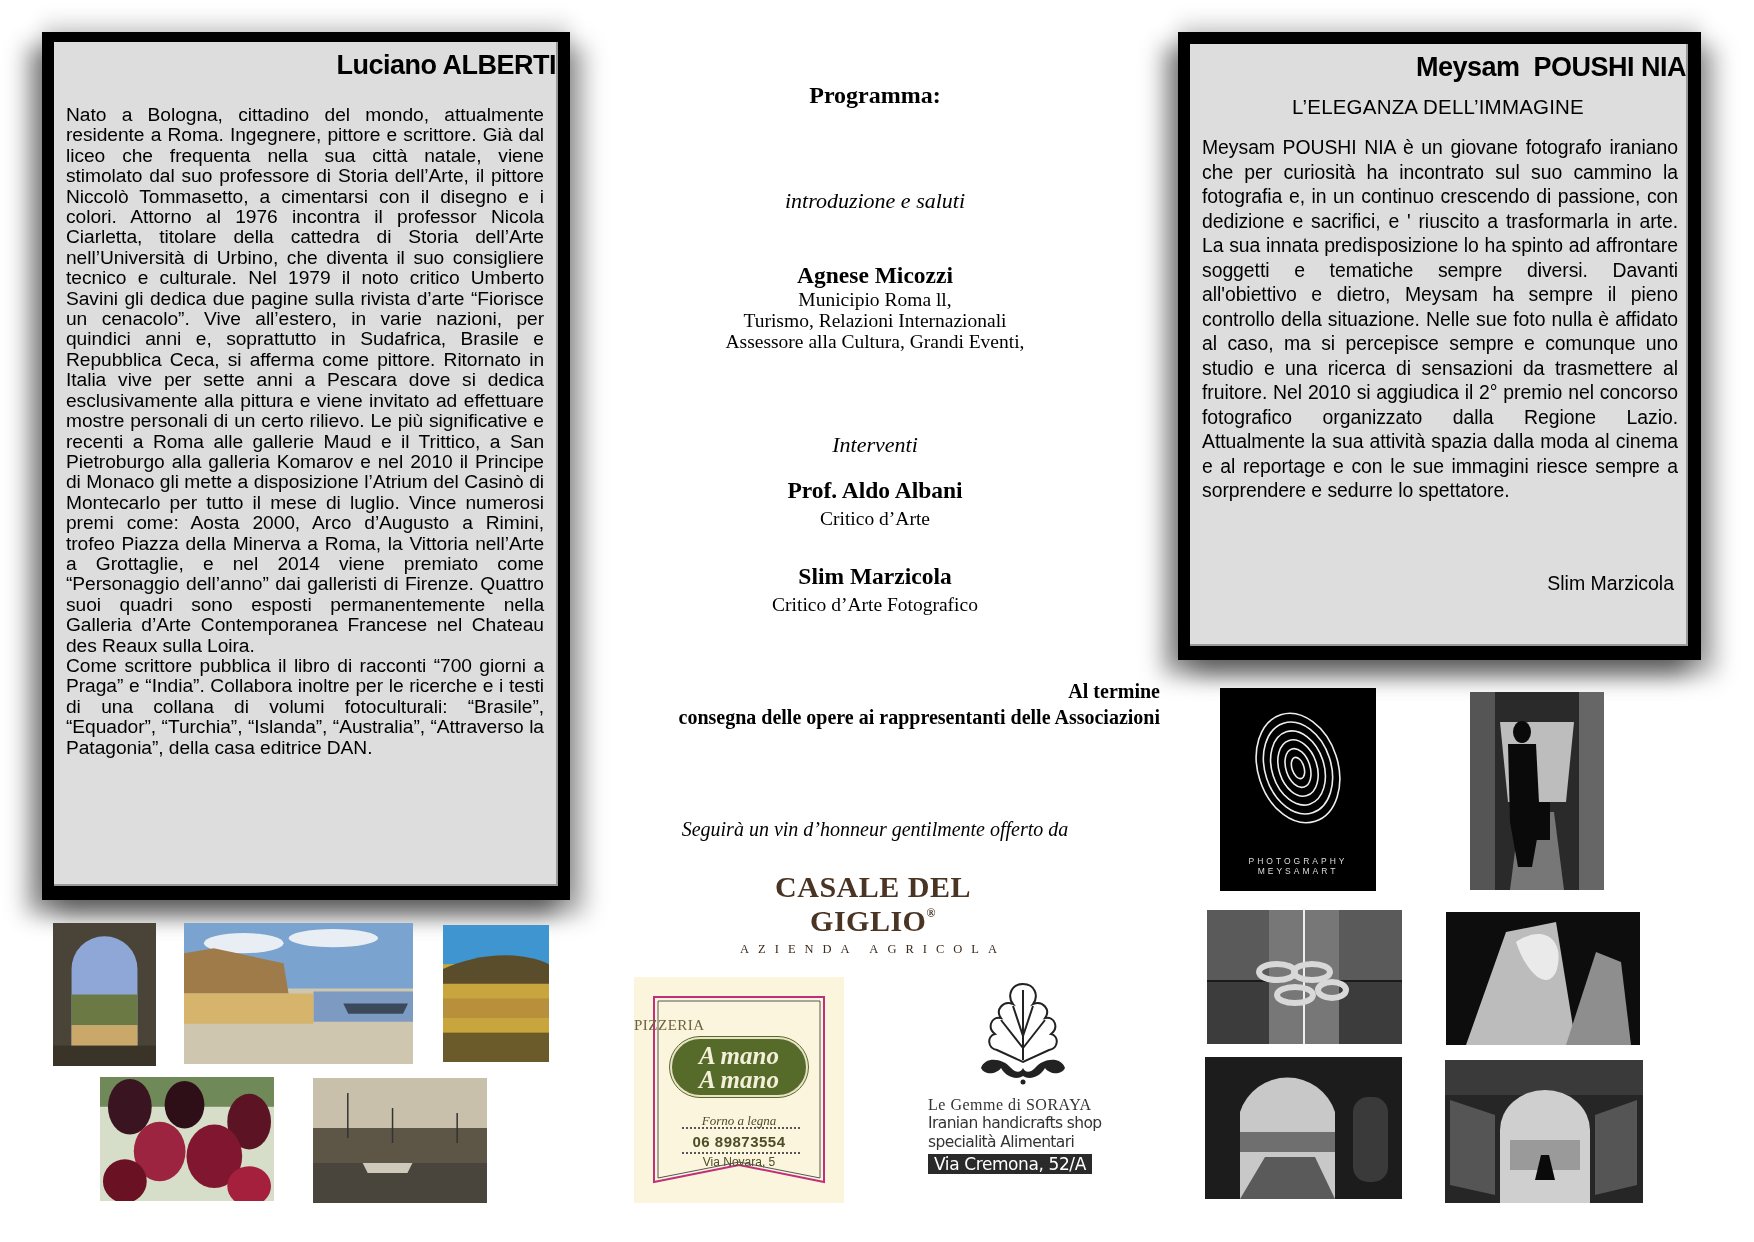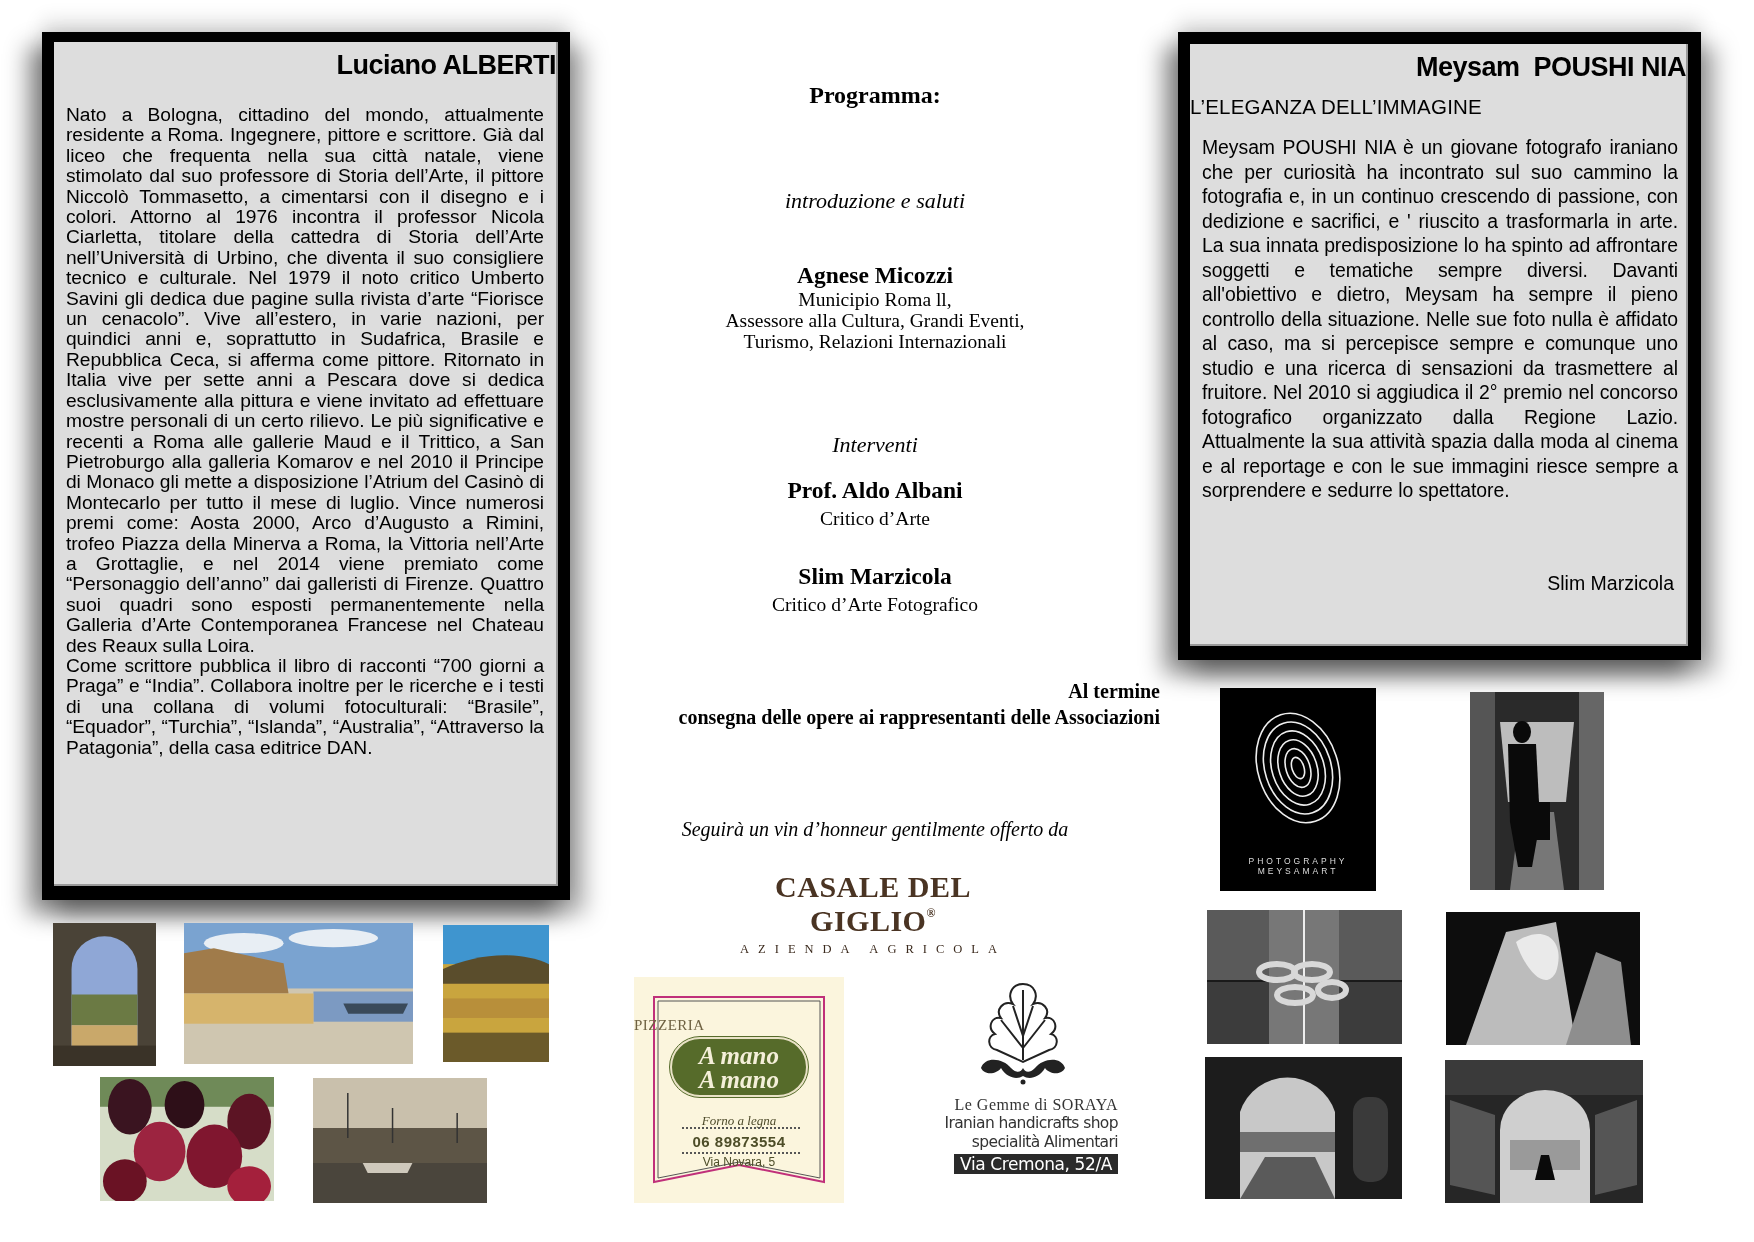--- a/index.html
+++ b/index.html
@@ -23,21 +23,21 @@
   #right-panel { left: 1178px; top: 32px; width: 523px; height: 628px; }
   #right-panel .panel-inner { left: 12px; top: 12px; width: 498px; height: 602px; }
 
   .panel-title {
     font-family: "Liberation Sans", sans-serif;
     font-weight: bold; font-size: 27px; text-align: right;
     letter-spacing: -0.5px;
   }
   #left-panel .panel-title { margin-top: 8px; }
   #right-panel .panel-title { margin-top: 8px; }
-  .panel-subtitle { font-size: 20.5px; margin-top: 12px; letter-spacing: 0.2px; }
+  .panel-subtitle { font-size: 20.5px; text-align: center; margin-top: 12px; letter-spacing: 0.2px; }
 
   .bio {
     font-size: 19.2px; line-height: 20.4px; text-align: justify;
     letter-spacing: -0.05px;
   }
   #left-panel .bio { position: absolute; left: 12px; top: 63px; width: 478px; }
   #right-panel .bio { position: absolute; left: 12px; top: 91px; width: 476px; font-size: 19.4px; line-height: 24.5px; }
   .bio p { margin: 0; }
   .signature { position: absolute; right: 12px; top: 528px; font-size: 19.5px; }
 
@@ -67,21 +67,21 @@
   #pizzeria-logo { position: absolute; left: 634px; top: 977px; width: 210px; height: 226px; background: #fbf5dd; }
   #pizzeria-logo svg { position: absolute; left: 0; top: 0; }
   #pizzeria-logo .pz-label { position: absolute; left: 0; width: 100%; top: 40px; text-align: left; font-family: "Liberation Serif", serif; font-size: 15px; color: #6f6242; letter-spacing: 0.5px; }
   #pizzeria-logo .pz-badge { position: absolute; left: 36px; top: 60px; width: 138px; height: 60px; background: #566b2a; border-radius: 30px; border: 2px solid #e9e2c6; outline: 1px solid #566b2a; color: #f4efd9; font-family: "Liberation Serif", serif; font-style: italic; font-weight: bold; font-size: 25px; line-height: 24px; text-align: center; padding-top: 5px; }
   #pizzeria-logo .pz-forno { position: absolute; left: 0; width: 100%; top: 136px; text-align: center; font-family: "Liberation Serif", serif; font-style: italic; font-size: 13px; color: #4d4a2a; }
   #pizzeria-logo .pz-dots { position: absolute; left: 48px; width: 118px; border-top: 2px dotted #555; }
   #pizzeria-logo .pz-phone { position: absolute; left: 0; width: 100%; top: 156px; text-align: center; font-size: 15px; font-weight: bold; color: #4d4d28; letter-spacing: 0.5px; }
   #pizzeria-logo .pz-addr { position: absolute; left: 0; width: 100%; top: 178px; text-align: center; font-size: 12px; color: #4d4d28; }
 
   
-  #soraya-logo { position: absolute; left: 928px; top: 976px; width: 190px; text-align: right; color: #333; }
+  #soraya-logo { position: absolute; left: 928px; top: 976px; width: 190px; text-align: left; color: #333; }
   #soraya-logo svg { display: block; margin: 0 auto; }
   #soraya-logo .s-name { font-family: "Liberation Serif", serif; font-size: 16px; margin-top: 10px; letter-spacing: 0.5px; }
   #soraya-logo .s-line { font-size: 15.5px; line-height: 19px; font-family: "DejaVu Sans", sans-serif; letter-spacing: -0.6px; }
   #soraya-logo .s-addr { display: inline-block; background: #2a2a2a; color: #fff; font-size: 17px; font-family: "DejaVu Sans", sans-serif; padding: 0 6px; margin-top: 2px; letter-spacing: -0.4px; }
 
   
   .img { position: absolute; overflow: hidden; }
   .img svg { display: block; width: 100%; height: 100%; }
 </style>
 </head>
@@ -108,22 +108,22 @@
   </div>
 </div>
 
 <div class="center prog-title">Programma:</div>
 <div class="center italic-label" id="intro">introduzione e saluti</div>
 
 <div class="center" id="speaker-1">
   <div class="name">Agnese Micozzi</div>
   <div class="role">
     <div>Municipio Roma ll,</div>
+    <div>Turismo, Relazioni Internazionali</div>
     <div>Assessore alla Cultura, Grandi Eventi,</div>
-    <div>Turismo, Relazioni Internazionali</div>
   </div>
 </div>
 
 <div class="center italic-label" id="interventi">Interventi</div>
 
 <div class="center" id="speaker-2">
   <div class="name">Prof. Aldo Albani</div>
   <div class="role" style="margin-top:4px">Critico d’Arte</div>
 </div>
 

